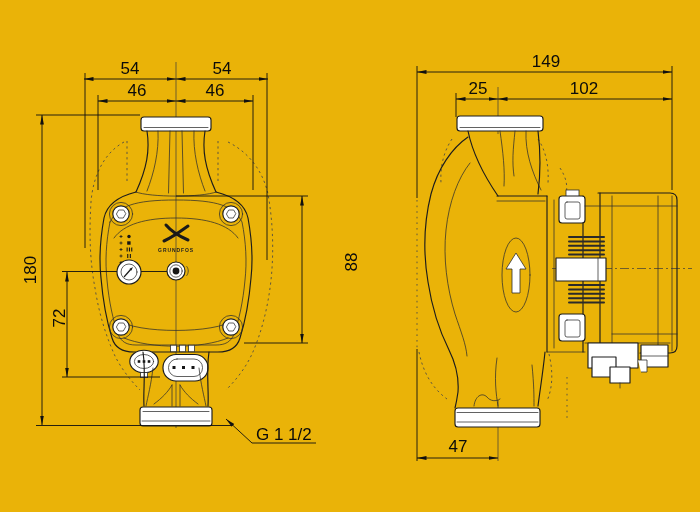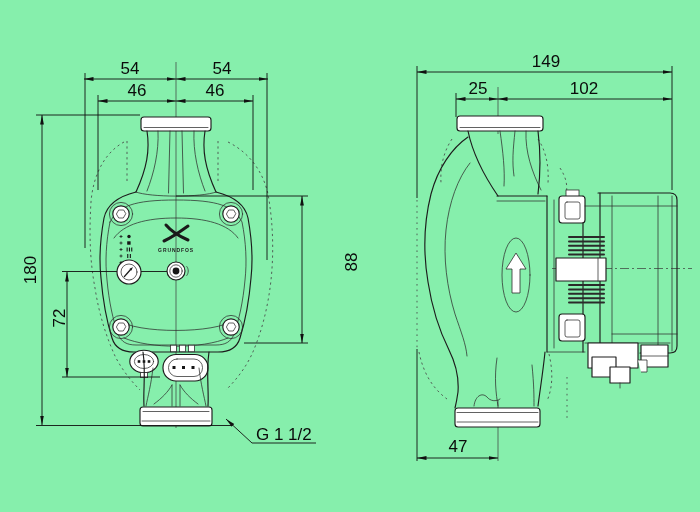--- a/index.html
+++ b/index.html
@@ -1,16 +1,16 @@
 <!DOCTYPE html>
 <html><head>
 <meta charset="utf-8">
 <style>
   html,body { margin:0; padding:0; background:#fff; }
-  .stage { position:relative; width:700px; height:512px; background:#86efac; overflow:hidden;
+  .stage { position:relative; width:700px; height:512px; background:#eab308; overflow:hidden;
            font-family:"Liberation Sans", sans-serif; }
   svg { position:absolute; left:0; top:0; }
   .ol  { fill:none; stroke:#1c1c1c; stroke-width:1.15; stroke-linecap:round; stroke-linejoin:round; }
   .olw { fill:#ffffff; stroke:#1c1c1c; stroke-width:1.15; stroke-linejoin:round; }
   .tl  { fill:none; stroke:#2e2e2e; stroke-width:0.75; stroke-linecap:round; stroke-linejoin:round; }
   .tlw { fill:#ffffff; stroke:#2e2e2e; stroke-width:0.8; }
   .dim { fill:none; stroke:#101010; stroke-width:0.9; }
   .cl  { fill:none; stroke:#3a3a3a; stroke-width:0.7; }
   .dash{ fill:none; stroke:#474747; stroke-width:0.85; stroke-dasharray:2.2 3.2; }
   .ddv { fill:none; stroke:#474747; stroke-width:0.85; stroke-dasharray:1.6 4; }

